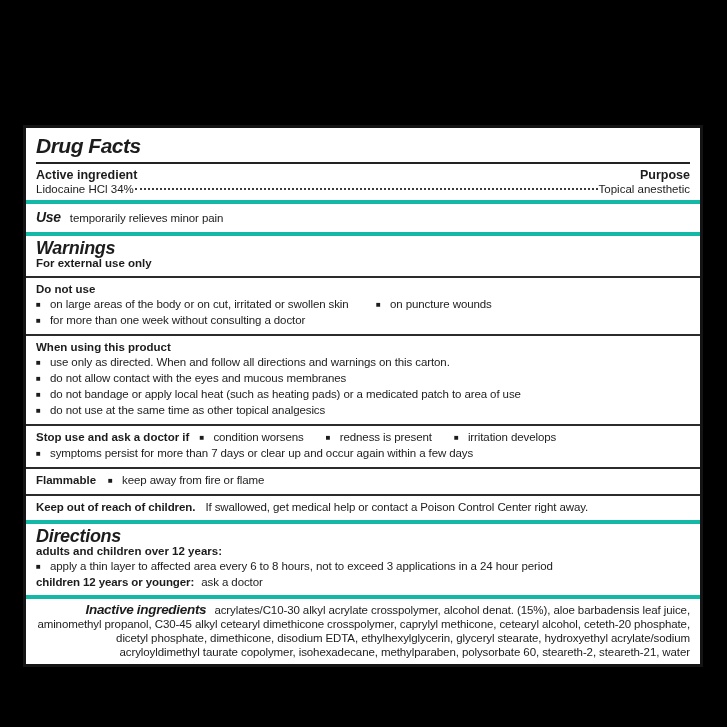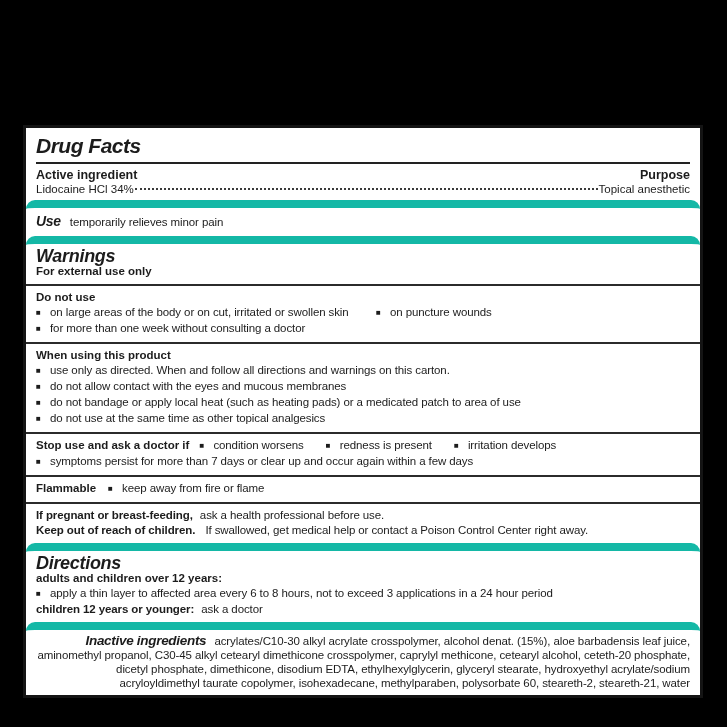--- a/index.html
+++ b/index.html
@@ -13,21 +13,21 @@
 
   .panel {
     position: absolute;
     left: 23px; top: 125px;
     width: 680px;
     border: 3px solid #141414;
     background: #fff;
   }
 
   .section { padding: 4px 10px 5px 10px; }
-  .thick-top { border-top: 8px solid #14b8a6; border-radius: 9px; }
+  .thick-top { border-top: 4px solid #14b8a6; }
   .thin-top  { border-top: 2px solid #2b2b2b; }
 
   .title {
     font-size: 21px; font-weight: bold; font-style: italic;
     letter-spacing: -0.5px; padding: 6px 10px 4px 10px;
   }
   .title-rule { border-top: 2px solid #222; margin: 0 10px; }
 
   .ai-head-row { display: flex; justify-content: space-between; padding: 4px 10px 0 10px; }
   .bold-italic { font-weight: bold; }
@@ -165,24 +165,20 @@
         <span class="sub-head">Flammable</span>
         <span class="bullet-line bullet-inline">
           <span class="bullet-glyph">■</span>
           <span>keep away from fire or flame</span>
         </span>
       </div>
     </div>
 
     <div class="section thin-top">
       <div class="body-text">
-        <span class="bold">If pregnant or breast-feeding,</span>
-        <span class="inline-norm">ask a health professional before use.</span>
-      </div>
-      <div class="body-text">
         <span class="bold">Keep out of reach of children.</span>
         <span class="inline-norm-wide">If swallowed, get medical help or contact a Poison Control Center right away.</span>
       </div>
     </div>
 
     <div class="section thick-top">
       <div class="sec-title">Directions</div>
       <div class="sub-head">adults and children over 12 years:</div>
       <div class="bullet-line">
         <span class="bullet-glyph">■</span>

